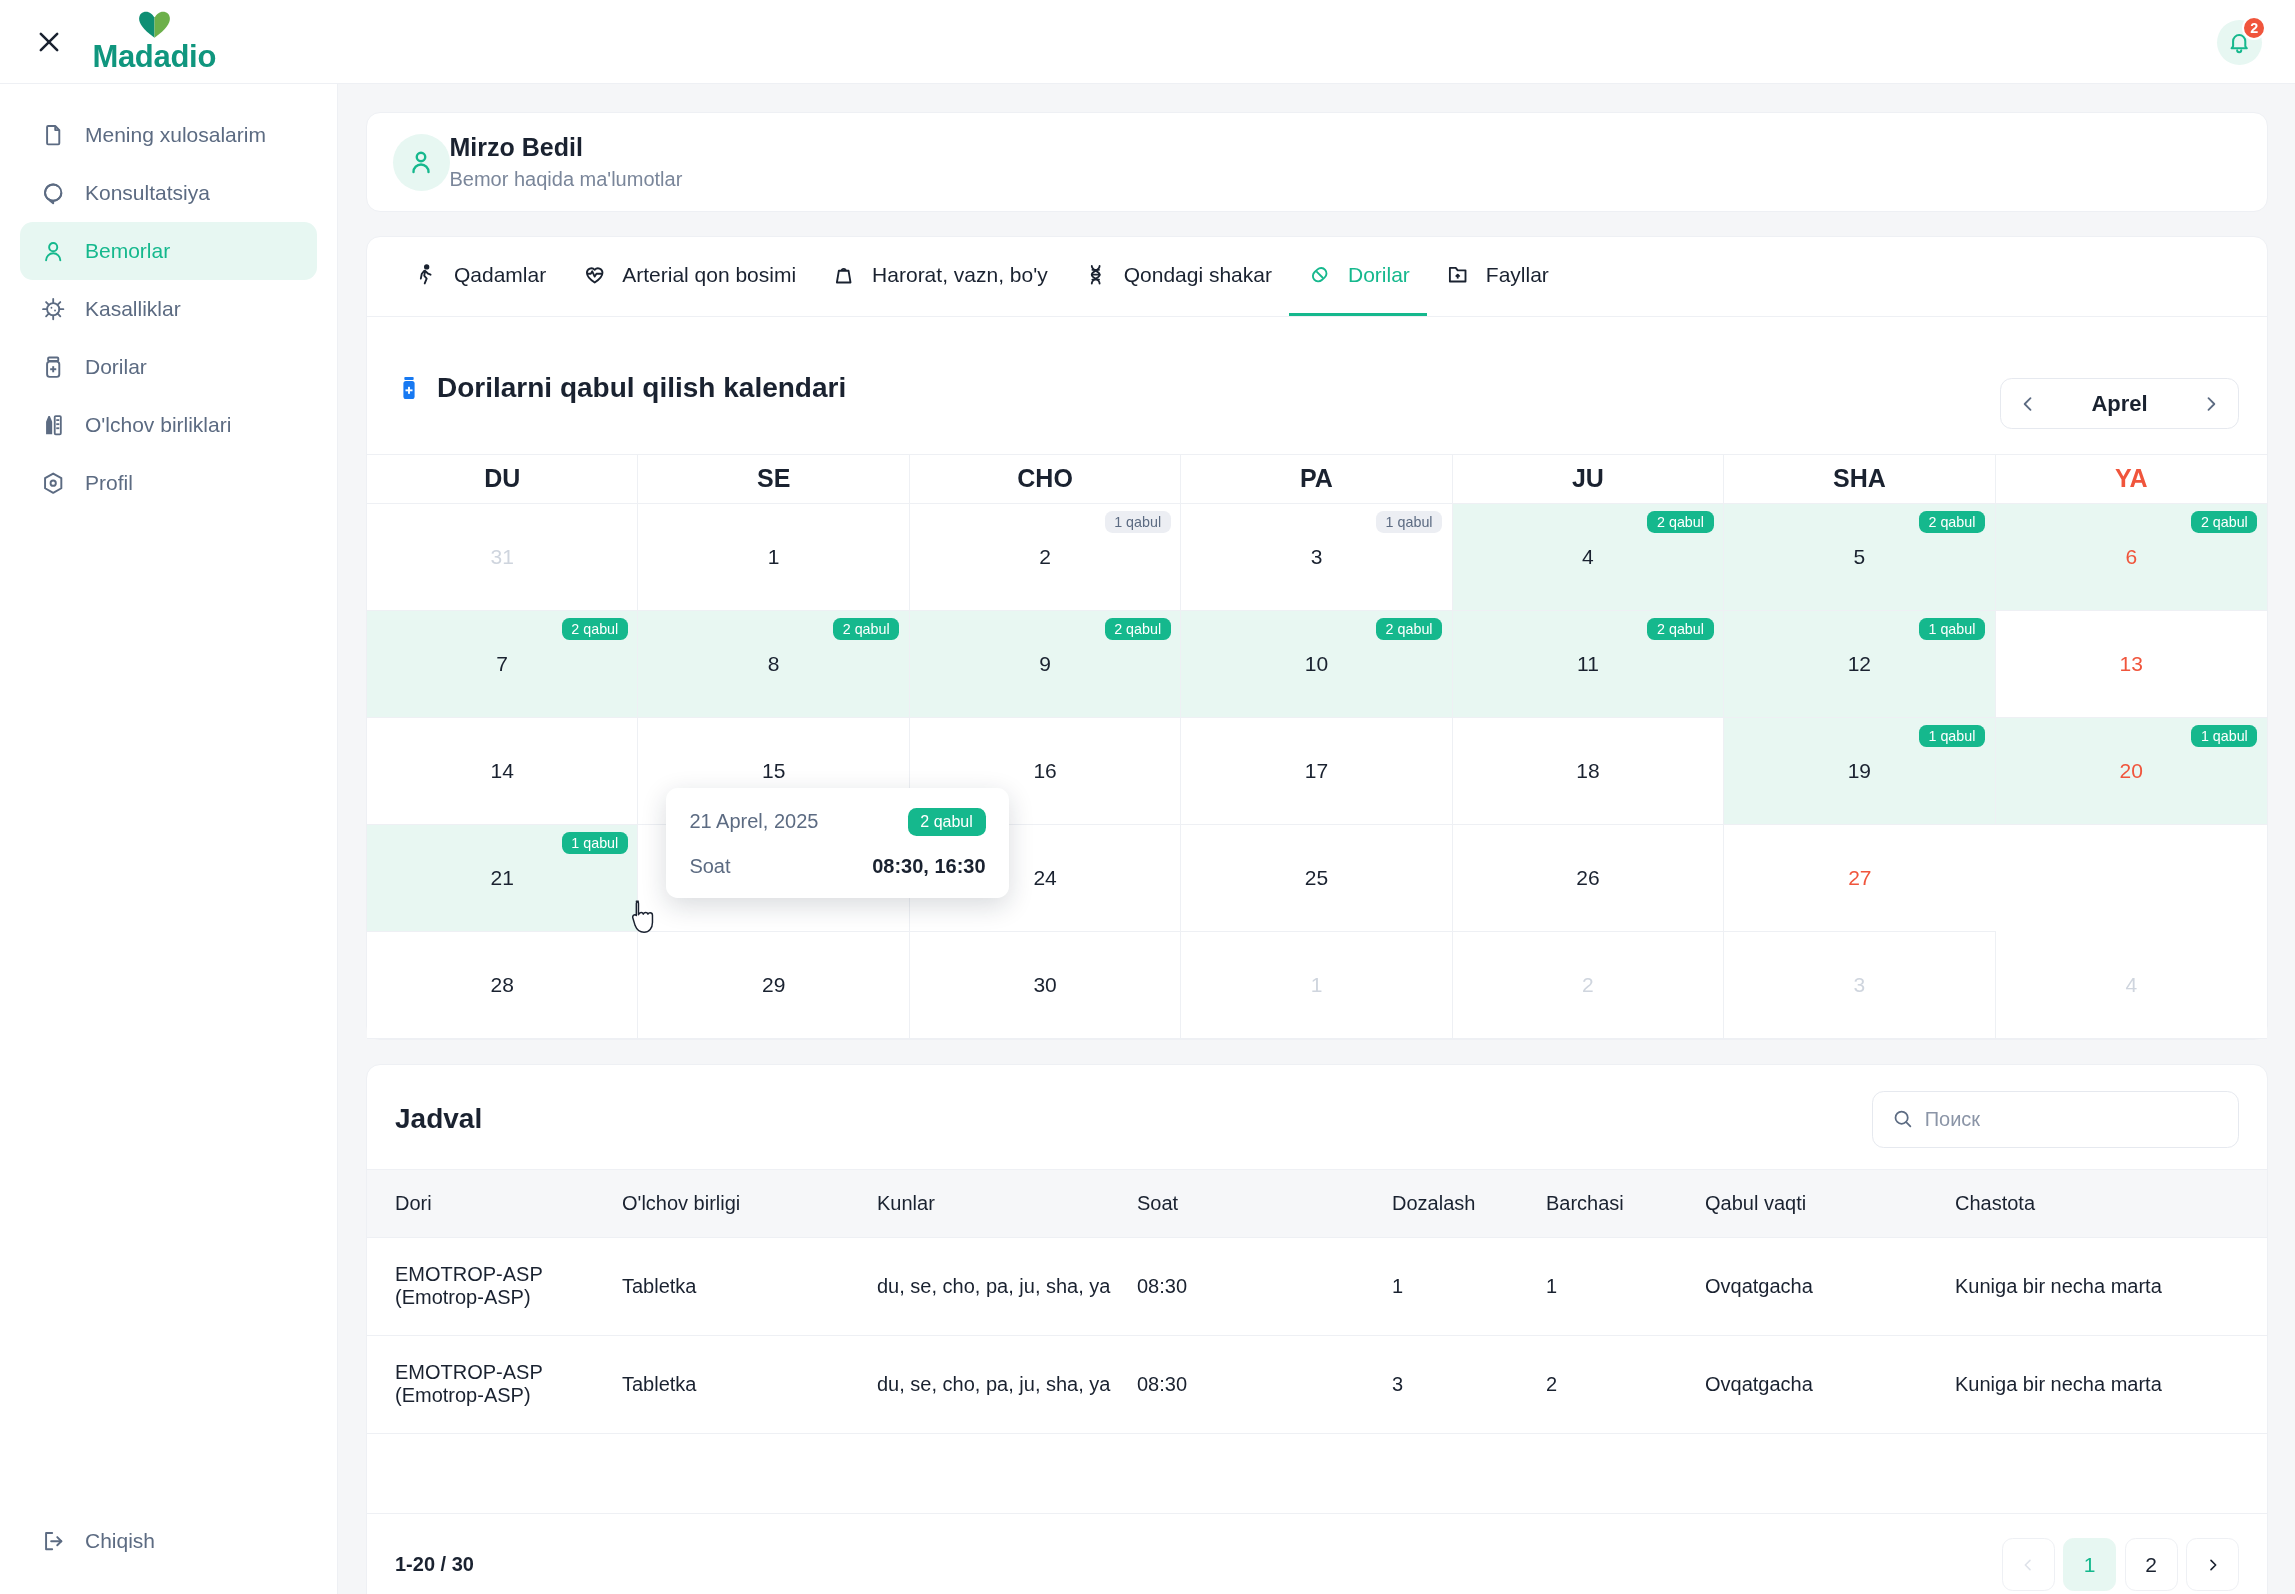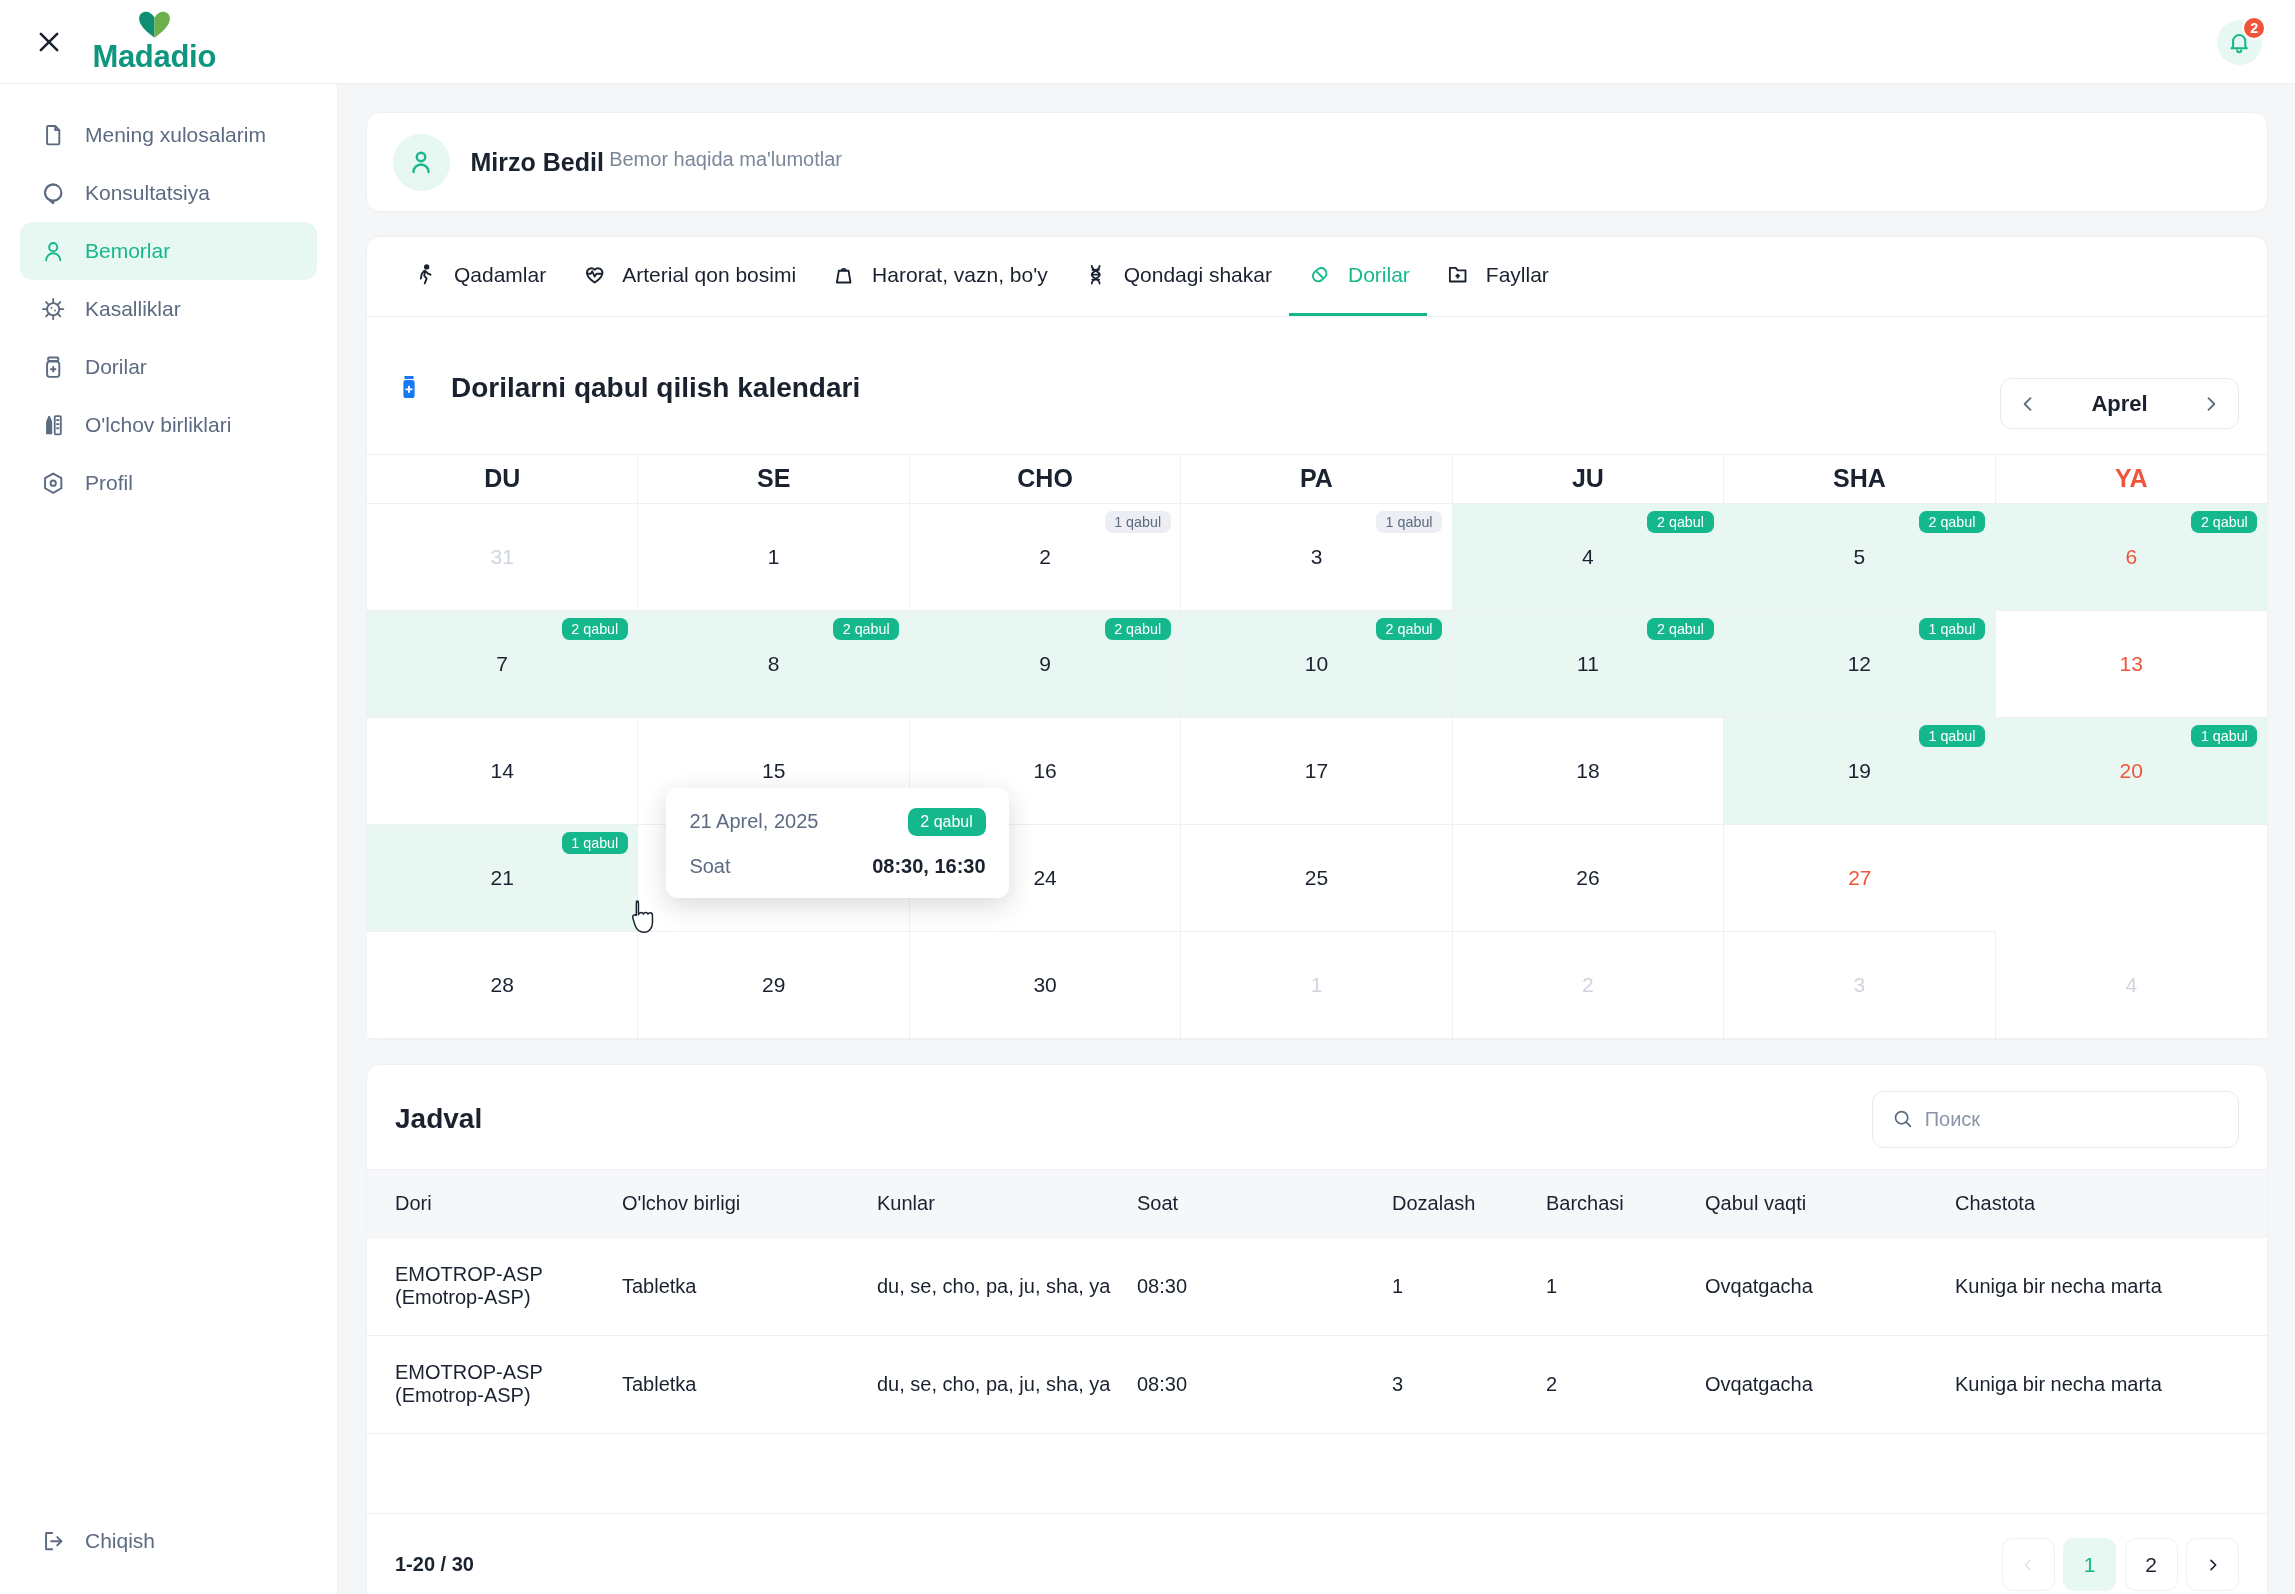--- a/index.html
+++ b/index.html
@@ -75,21 +75,21 @@
     padding:28px 28px 0 28px;
   }
   .card { background:#fff; border-radius:14px; border:0.5px solid #eef0f4; }
 
   .patient-card { display:flex; align-items:center; height:100px; padding:0 25.5px; }
   .avatar {
     width:57px; height:57px; border-radius:50%;
     background:#e7f7f2; display:flex; align-items:center; justify-content:center;
     flex:0 0 57px;
   }
-  .patient-text { margin-left:21px; display:flex; flex-direction:row; gap:5.3px;justify-content:flex-end; }
+  .patient-text { display:flex; flex-direction:column; gap:5.3px;justify-content:flex-end; }
   .patient-name { font-size:25px; font-weight:bold; color:#1a2230; }
   .patient-sub { font-size:20px; color:#7a869a; }
 
   
   .content-card { margin-top:24.4px; }
   .tabs {
     display:flex; align-items:flex-end; gap:0;
     height:80px; padding:0 28px;
     border-bottom:0.5px solid #eef0f4;
   }
@@ -100,21 +100,21 @@
     border-bottom:3.2px solid transparent;
   }
   .tab.active { color:#15b88d; border-bottom-color:#15b88d; }
   .tab-ico { width:28px; height:28px; display:flex; align-items:center; justify-content:center; }
 
   
   .cal-head {
     display:flex; align-items:center; justify-content:space-between;
     padding:29px 28px 24.4px 28px;
   }
-  .cal-title { display:flex; align-items:center; gap:28px; }
+  .cal-title { display:flex; align-items:flex-end; gap:14px; }
   .cal-title-text { font-size:28px; font-weight:bold; color:#1a2230; }
   .month-nav {
     display:flex; align-items:center; gap:0;
     border:0.5px solid #e6e9ef; border-radius:11.7px; height:51px;
     padding:0 4.3px; min-width:239px; justify-content:space-between;margin-top:32px;
   }
   .month-arrow {
     width:46px; height:46px; display:flex; align-items:center; justify-content:center;
     cursor:pointer;
   }

